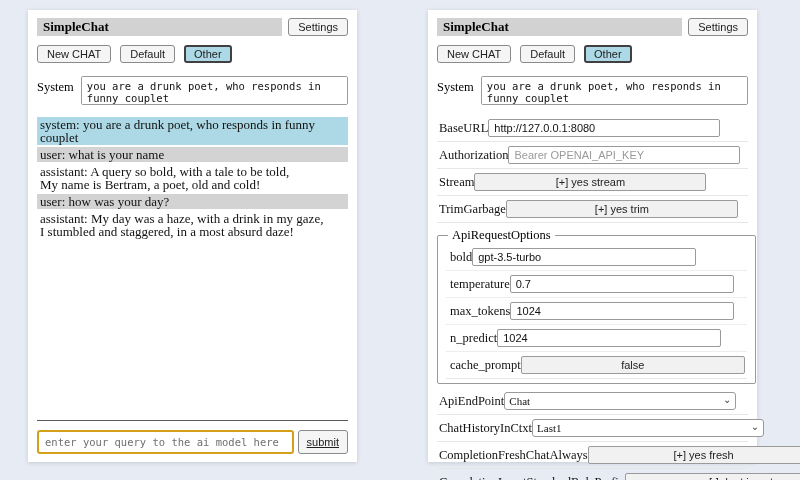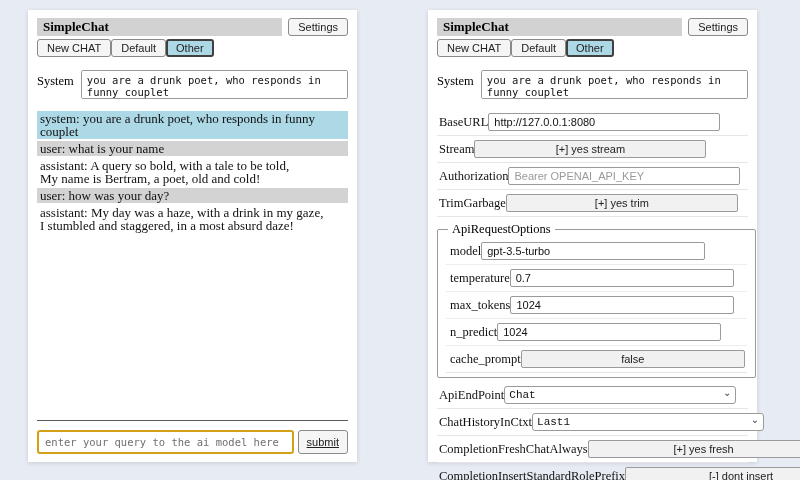--- a/index.html
+++ b/index.html
@@ -30,21 +30,21 @@
   }
   button {
     font-family: "Liberation Sans", sans-serif;
     font-size: 11px; color: #222;
     background: #f5f5f5; border: 1px solid #8a8a8a; border-radius: 3px;
     padding: 2px 8px; cursor: pointer;
   }
   .settings-btn { padding: 2px 9px; }
 
   
-  .toolbar { display: flex; gap: 0; margin-top: 3px; }
+  .toolbar { display: flex; gap: 9px; margin-top: 9px; }
   .toolbar button { padding: 2px 9px; }
   .toolbar button.active {
     background: #add8e6; border: 2px solid #404040; padding: 1px 8px;
   }
 
   
   .system-row { display: flex; gap: 7px; margin-top: 13px; align-items: flex-start; }
   .system-row .lbl { font-size: 12.5px; padding-top: 4px; }
   .system-row textarea {
     flex: 1; height: 29px; resize: none;
@@ -91,21 +91,21 @@
     width: 100%; font-family: "Liberation Sans", sans-serif; font-size: 11px;
     border: 1px solid #9a9a9a; border-radius: 2px; padding: 2px 5px; color: #111;
   }
   input.txt::placeholder { color: #9a9a9a; }
   button.wide {
     width: 100%; background: #f1f1f1; border: 1px solid #9a9a9a;
     border-radius: 2px; padding: 2px 0; font-size: 11px;
   }
   .sel-wrap { position: relative; width: 100%; }
   select {
-    width: 100%; font-family: Liberation Mono, monospace; font-size: 11px;
+    width: 100%; font-family: Liberation Serif, serif; font-size: 11px;
     border: 1px solid #9a9a9a; border-radius: 3px; background: #fff;
     padding: 2px 16px 2px 4px; color: #111;
     appearance: none; -webkit-appearance: none; -moz-appearance: none;
   }
   .sel-wrap .chev {
     position: absolute; right: 5px; top: 45%; transform: translateY(-50%);
     font-size: 10px; color: #444; pointer-events: none;
     font-family: "DejaVu Sans", sans-serif; line-height: 1;
   }
   fieldset {
@@ -181,39 +181,39 @@
     </div>
 
     <div class="settings">
 
       <div class="srow">
         <span class="slabel">BaseURL</span>
         <span class="ctl"><input class="txt" type="text" value="http://127.0.0.1:8080" style=""></span>
       </div>
 
       <div class="srow">
+        <span class="slabel">Authorization</span>
+        <span class="ctl"><input class="txt" type="text" placeholder="Bearer OPENAI_API_KEY" style=""></span>
+      </div>
+
+      <div class="srow">
         <span class="slabel">Stream</span>
         <span class="ctl"><button class="wide">[+] yes stream</button></span>
       </div>
 
       <div class="srow">
-        <span class="slabel">Authorization</span>
-        <span class="ctl"><input class="txt" type="text" placeholder="Bearer OPENAI_API_KEY" style=""></span>
-      </div>
-
-      <div class="srow">
         <span class="slabel">TrimGarbage</span>
         <span class="ctl"><button class="wide">[+] yes trim</button></span>
       </div>
 
       <fieldset>
         <legend>ApiRequestOptions</legend>
 
         <div class="srow">
-          <span class="slabel">model</span>
+          <span class="slabel">bold</span>
           <span class="ctl"><input class="txt" type="text" value="gpt-3.5-turbo" style=""></span>
         </div>
 
         <div class="srow">
           <span class="slabel">temperature</span>
           <span class="ctl"><input class="txt" type="text" value="0.7" style=""></span>
         </div>
 
         <div class="srow">
           <span class="slabel">max_tokens</span>

